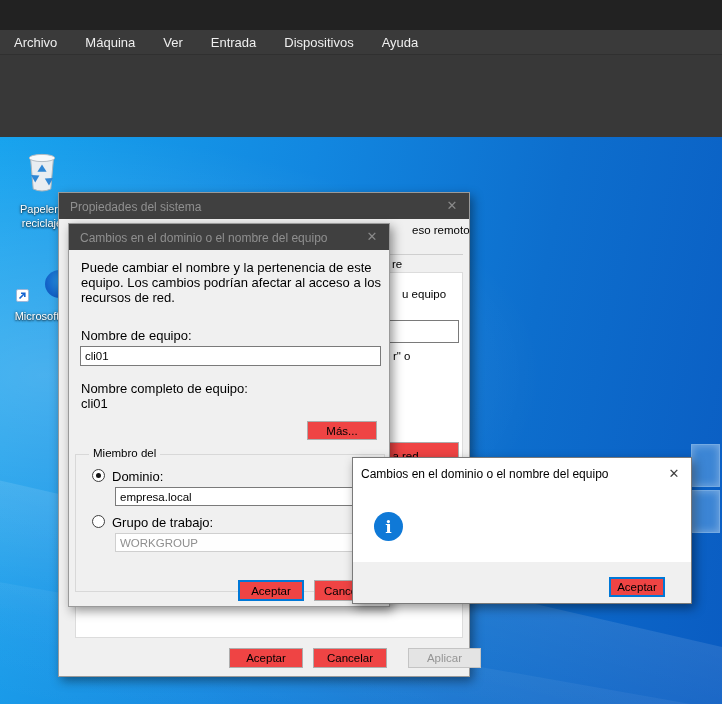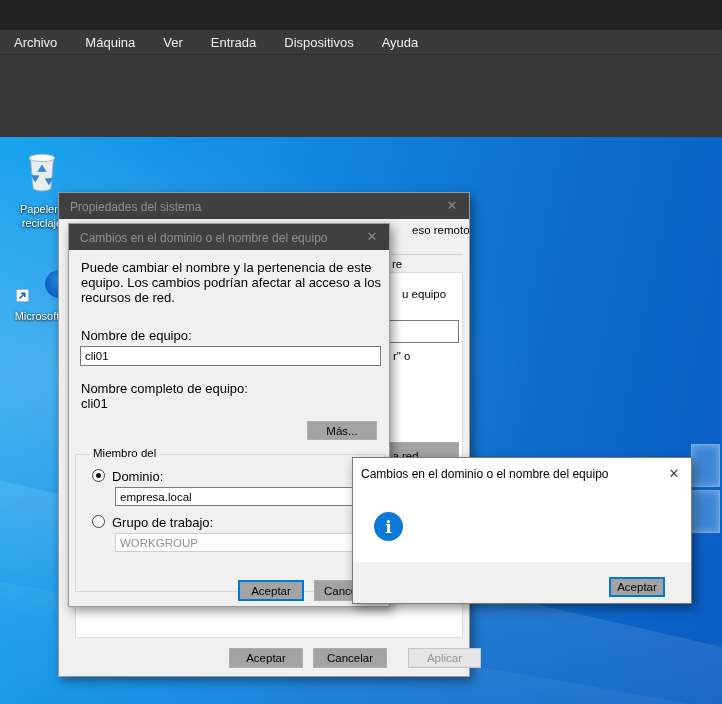--- a/index.html
+++ b/index.html
@@ -44,21 +44,21 @@
   .shortcut-badge svg { display:block; }
 
   
   .win { position:absolute; background:#f0f0f0; border:1px solid #9a9a9a;
     box-shadow:3px 4px 10px rgba(0,0,0,0.42); font-size:12px; color:#000; }
   .win-titlebar { position:absolute; left:0; top:0; right:0; height:26px; background:#404040; }
   .win-title { position:absolute; left:11px; top:7px; font-size:12px; white-space:nowrap; }
   .win-title.inactive { color:#8f8f8f; }
   .win-close { position:absolute; top:5px; right:9px; width:16px; height:16px;
     font-size:13px; line-height:16px; text-align:center; color:#5c5c5c; cursor:default; }
-  .btn { position:absolute; background:#a3a3a3; border:1px solid #adadad; font-size:11.5px;
+  .btn { position:absolute; background:#ef4444; border:1px solid #adadad; font-size:11.5px;
     display:flex; align-items:center; justify-content:center; color:#000; cursor:default; }
   .btn.default { border:2px solid #0078d7; }
   .btn.disabled { color:#959595; border-color:#c4c4c4; background:#e4e4e4; }
   .tb { position:absolute; background:#fff; border:1px solid #7a7a7a; font-size:11.5px;
     font-family:"Liberation Sans", sans-serif; padding:0 4px; color:#000; outline:none; }
   .tb:disabled { border-color:#cfcfcf; color:#8f8f8f; background:#fefefe; }
   .lab { position:absolute; font-size:13px; white-space:nowrap; }
   .groupbox { position:absolute; border:1px solid #d8d8d8; }
   .groupbox .legend { position:absolute; top:-8px; left:13px; background:#f0f0f0; padding:0 4px; font-size:11.5px; }
   .radio { position:absolute; width:13px; height:13px; border-radius:50%;

